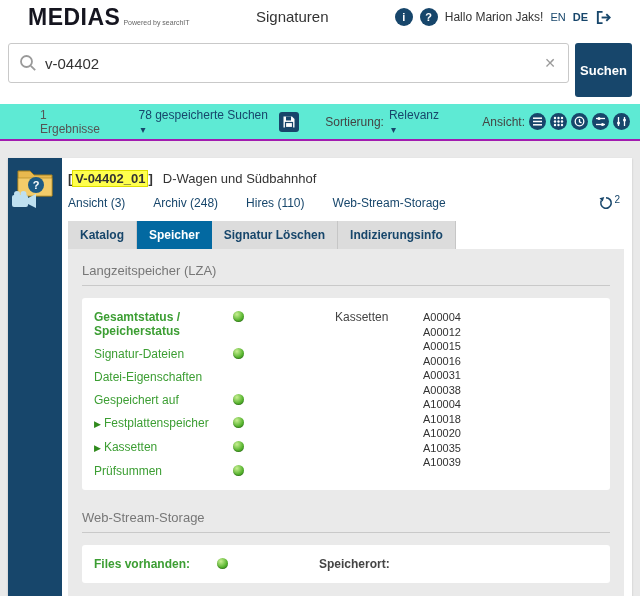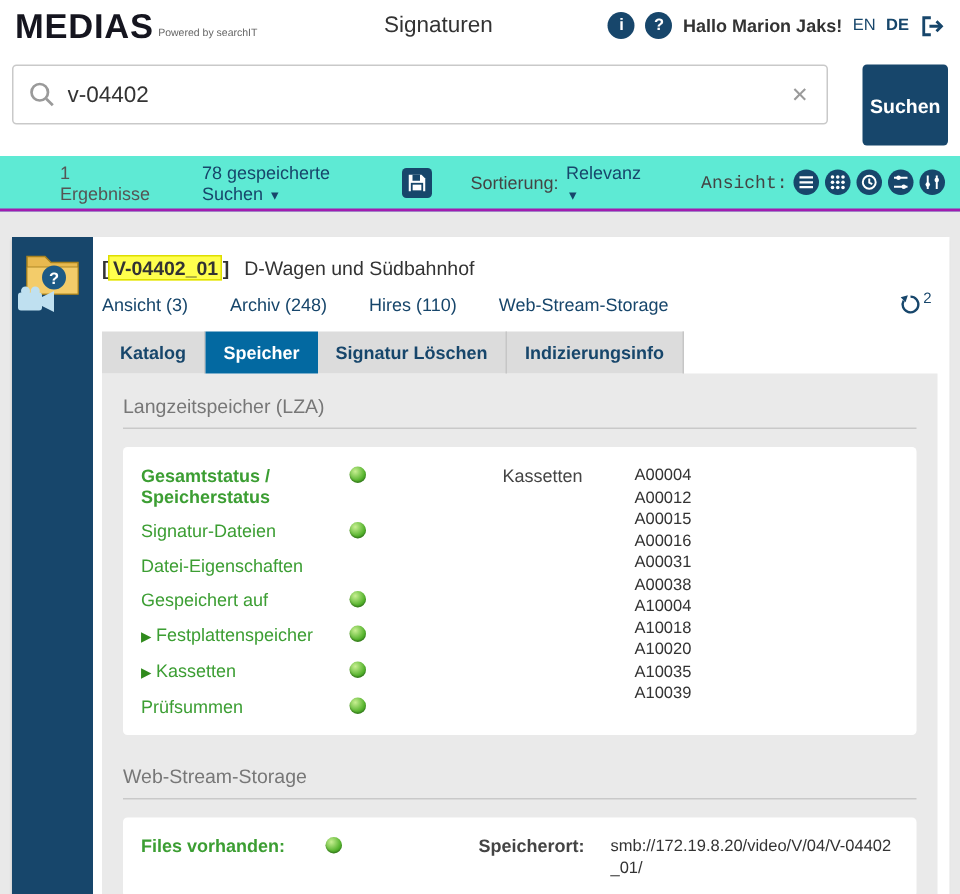--- a/index.html
+++ b/index.html
@@ -4,37 +4,37 @@
 <style>
   * { box-sizing: border-box; margin: 0; padding: 0; }
   body {
     width: 640px; height: 596px; overflow: hidden;
     font-family: "Liberation Sans", sans-serif;
     background: #e9e9e9; color: #333;
   }
   
   .topbar {
     height: 34px; background: #fff; display: flex; align-items: center;
-    padding: 0 10px; position: relative; justify-content: space-between;
+    padding: 0 28px; position: relative; justify-content: space-between;
   }
   .logo-wrap { display: flex; align-items: flex-end; }
   .logo { font-size: 23px; font-weight: bold; color: #15151f; letter-spacing: .5px; line-height: 24px; }
   .logo-sub { font-size: 7px; color: #666; margin-left: 3px; margin-bottom: 3px; }
   .page-title { position: absolute; left: 256px; top: 8px; font-size: 15px; color: #333; }
   .header-right { margin-left: auto; display: flex; align-items: center; gap: 7px; font-size: 12px; }
   .icon-circle {
     width: 18px; height: 18px; border-radius: 50%; background: #17466b; color: #fff;
     display: inline-flex; align-items: center; justify-content: center;
     font-size: 11px; font-weight: bold; cursor: pointer;
   }
-  .greeting { color: #333; font-weight: bold; }
+  .greeting { color: #333; }
   .lang { color: #17466b; font-size: 11px; cursor: pointer; }
   .lang.active { font-weight: bold; }
   
-  .search-row { background: #fff; padding: 9px 8px 7px 8px; display: flex; gap: 23px; }
+  .search-row { background: #fff; padding: 9px 8px 7px 8px; display: flex; gap: 6px; }
   .search-box {
     flex: 1; height: 40px; border: 1px solid #c9c9c9; border-radius: 3px;
     display: flex; align-items: center; padding: 0 10px; background: #fff;
   }
   .search-box input { border: none; outline: none; flex: 1; font-size: 15px; color: #333; margin-left: 8px; font-family: inherit; }
   .clear-x { color: #9a9a9a; font-size: 14px; cursor: pointer; padding: 0 2px; }
   .search-btn {
     width: 57px; height: 54px; background: #17466b; color: #fff; border: none;
     border-radius: 3px; font-size: 13px; font-weight: bold; cursor: pointer; font-family: inherit;
   }
@@ -42,21 +42,21 @@
   .toolbar {
     background: #5eead4; height: 37px; display: flex; align-items: center;
     font-size: 12px; color: #555; padding: 0 10px; border-bottom: 2px solid #a21caf;
   }
   .results-count { margin-left: 30px; color: #555; }
   .saved-searches { margin-left: 32px; color: #17466b; cursor: pointer; }
   .caret { color: #17466b; font-size: 10px; margin-left: 2px; }
   .floppy { margin-left: 8px; cursor: pointer; display: inline-flex; }
   .sort-label { margin-left: 26px; color: #444; text-align: right; }
   .sort-value { margin-left: 5px; color: #17466b; cursor: pointer; }
-  .view-label { margin-left: 36px; color: #444; font-family: Liberation Mono, monospace; }
+  .view-label { margin-left: 36px; color: #444; }
   .circ {
     width: 17px; height: 17px; border-radius: 50%; background: #17466b;
     display: inline-flex; align-items: center; justify-content: center;
     margin-left: 4px; cursor: pointer; flex: none;
   }
   .right-circles { margin-left: auto; display: flex; }
   
   .results-area { padding: 17px 8px 12px 8px; }
   .result-card { display: flex; box-shadow: 0 1px 2px rgba(0,0,0,.18); }
   .card-strip { width: 54px; background: #17466b; position: relative; flex: none; }
@@ -328,20 +328,19 @@
 
         <div class="section-heading second">Web-Stream-Storage</div>
 
         <div class="white-card">
           <div class="wss-flex">
             <div class="files-cell">
               <span class="files-label">Files vorhanden:</span>
               <span class="dot"></span>
             </div>
             <div class="loc-label">Speicherort:</div>
-            <div class="loc-value">smb://172.19.8.20/video/V/04/V-04402_01/</div>
           </div>
         </div>
       </div>
     </div>
 
   </div>
 </div>
 
 </body></html>

